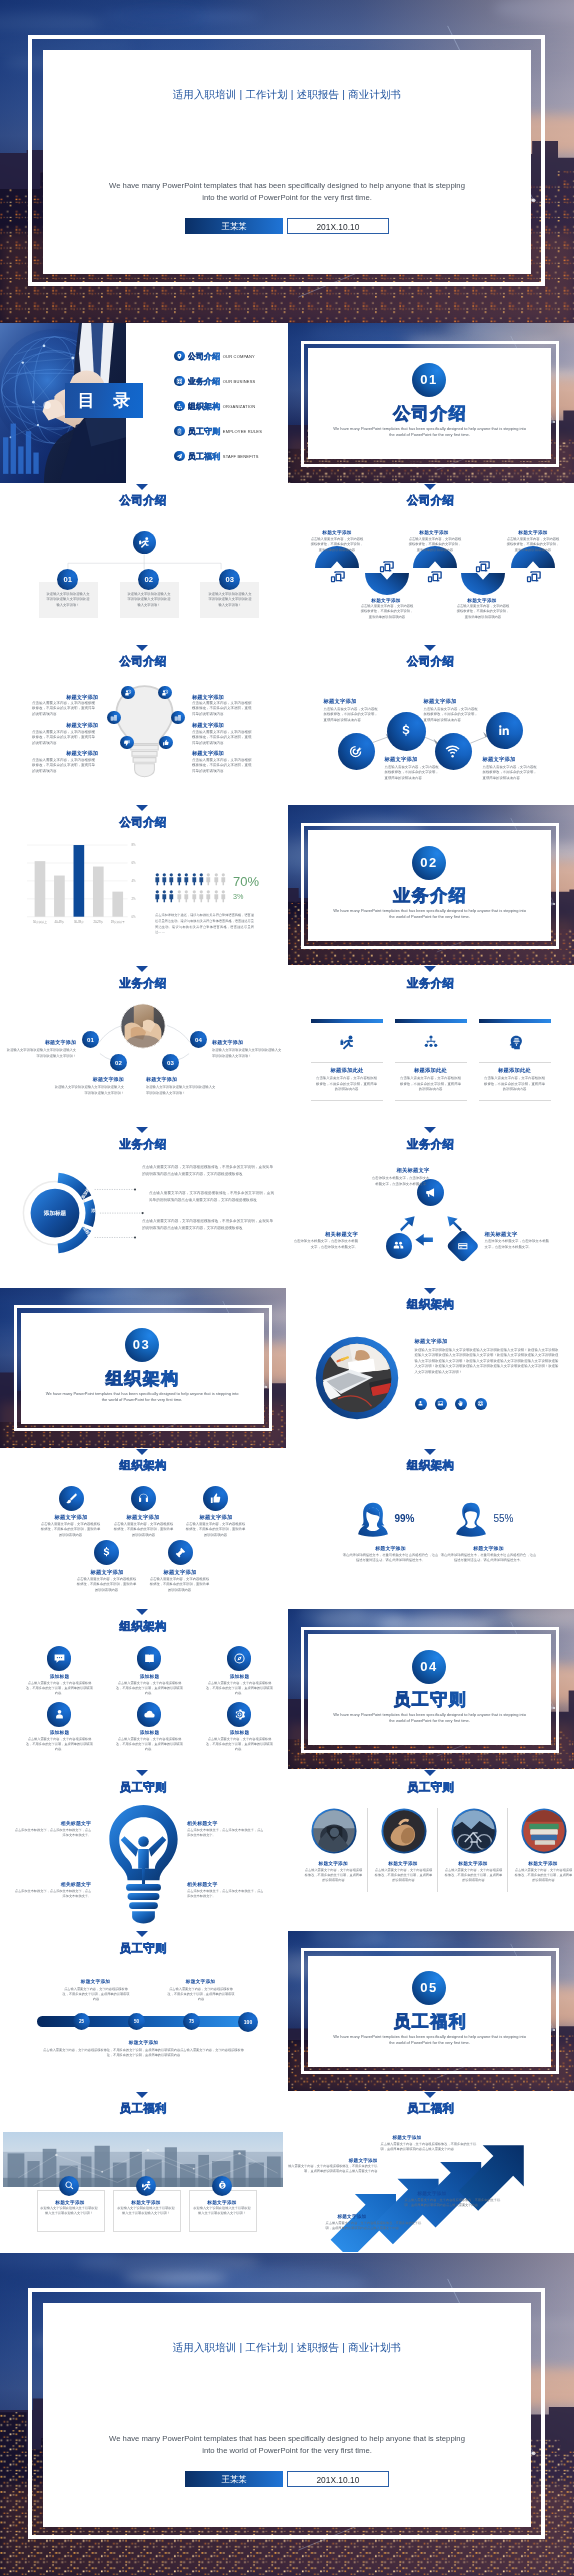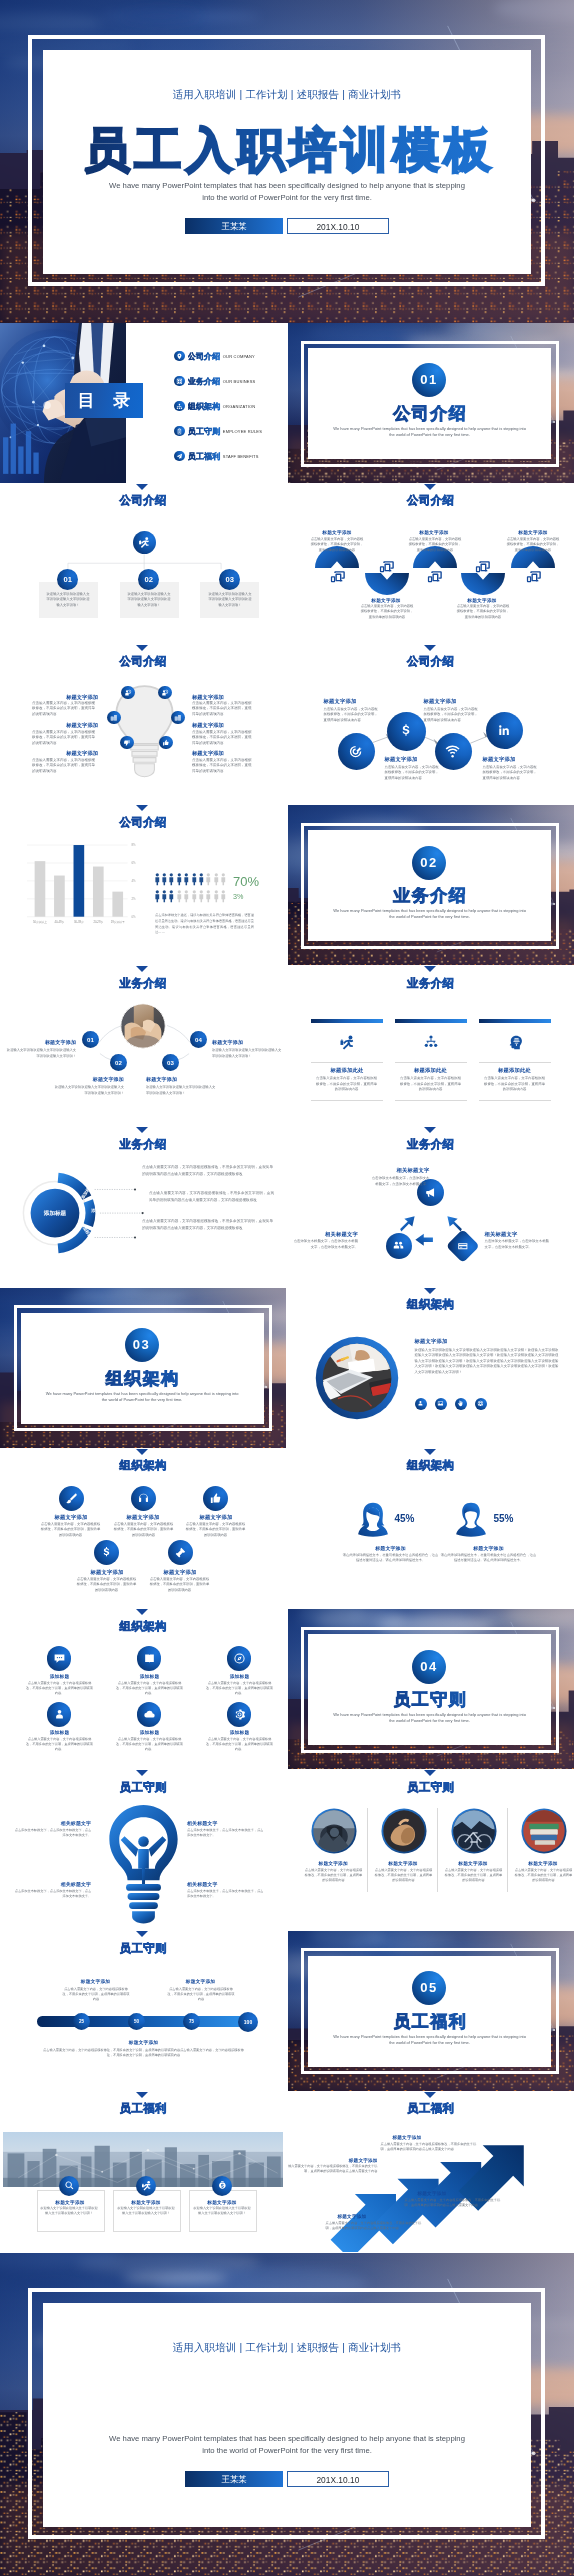--- a/index.html
+++ b/index.html
@@ -158,21 +158,20 @@
           <g fill="#ffffff" opacity=".75">
             <circle cx="701" cy="263" r="2.5"></circle>
             <circle cx="256" cy="170" r="1.5"></circle>
             <circle cx="467" cy="93" r="1.5"></circle>
           </g>
         </svg>
       </div>
       <div class="coverframe"></div>
       <div class="covercard">
         <div class="cov-kicker">适用入职培训 |  工作计划 |  述职报告 |  商业计划书</div>
-        <div class="cov-title">员工入职培训模板</div>
         <div class="cov-sub">We have many PowerPoint templates that has been specifically  designed to help anyone that is stepping into the world of PowerPoint for the very  first time.</div>
         <div class="cov-btns">
           <div class="cov-b1">王某某</div>
           <div class="cov-b2">201X.10.10</div>
         </div>
       </div>
     </div>
     <div class="row">
       <div class="slide">
         <div class="toc-left"><svg viewBox="0 0 166 210" preserveAspectRatio="none" width="100%" height="100%">
@@ -1200,36 +1199,36 @@
                 <stop offset="0" stop-color="#0b3c80"></stop>
                 <stop offset=".55" stop-color="#1560bc"></stop>
                 <stop offset="1" stop-color="#2180e2"></stop>
               </linearGradient>
             </defs>
             <path d="M22 1c-8.4 0-13 6-13 14 0 5 .8 8.6.4 11.6-.3 2.4-1.4 3.4-2.4 3.9 1.6.6 3 .5 4.2-.1C7 32.6 3.4 36.6 2.4 42.4c5.4 2.2 12 3.2 19.6 3.2s14.2-1 19.6-3.2c-1-5.8-4.6-9.8-8.8-12 1.2.6 2.6.7 4.2.1-1-.5-2.1-1.5-2.4-3.9-.4-3 .4-6.6.4-11.6 0-8-4.6-14-13-14z" fill="url(#fg)"></path>
             <path d="M22 7.4c-5.8 0-8.8 3.8-8.8 9.8 0 2.8.6 5.6 1.6 7.6 1.1 2.2 2 3.4 2 5.4 0 2-1.4 3.4-3.6 4.6 2.4 2.2 5.4 3.4 8.8 3.4s6.4-1.2 8.8-3.4c-2.2-1.2-3.6-2.6-3.6-4.6 0-2 .9-3.2 2-5.4 1-2 1.6-4.8 1.6-7.6 0-6-3-9.8-8.8-9.8z" fill="#fff"></path>
             <path d="M22 7.2c-4.2 0-7.2 2-8.4 5.2 3.4 2.6 7.6 4.2 12.4 5 2.2.4 3.8 1.2 4.6 2.6.2-1 .2-2 .2-3 0-6-3-9.8-8.8-9.8z" fill="url(#fg)"></path>
             <path d="M13.6 30.6c-.8 1.4-2 2.4-3.6 3.2 1.2.6 2.6.9 4 .9zM30.4 30.6c.8 1.4 2 2.4 3.6 3.2-1.2.6-2.6.9-4 .9z" fill="url(#fg)"></path>
           </svg></div>
-        <div style="position:absolute;left:107px;top:64px;width:46px;font-size:10px;font-weight:700;color:#123f87">45%</div>
+        <div style="position:absolute;left:107px;top:64px;width:46px;font-size:10px;font-weight:700;color:#123f87">99%</div>
         <div class="h" style="position:absolute;left:54px;top:96px;width:98px;text-align:center;font-size:4.9px">标题文字添加</div>
         <div class="p" style="position:absolute;left:54px;top:104px;width:98px;text-align:center;font-size:3.3px;line-height:5.6px">请在此添加详细描述文本，尽量与标题文本语言风格相符合，语言描述尽量简洁生动。请在此添加详细描述文本。</div>
         <div style="position:absolute;left:166px;top:53px;width:34px;height:35px"><svg viewBox="0 0 44 46" width="34" height="35">
             <defs>
               <linearGradient id="mg" x1="0" y1="1" x2="1" y2="0">
                 <stop offset="0" stop-color="#0b3c80"></stop>
                 <stop offset=".55" stop-color="#1560bc"></stop>
                 <stop offset="1" stop-color="#2180e2"></stop>
               </linearGradient>
             </defs>
             <path d="M22 1c-7.2 0-11.6 4.4-11.6 11.6 0 4 1 7.4 2.6 9.6 1.2 1.8 1.8 3 1.8 4.6 0 2-1.2 3.4-3.2 4.6C7.2 33.8 3.2 37.4 2.4 42.4c5.4 2.2 12 3.2 19.6 3.2s14.2-1 19.6-3.2c-.8-5-4.8-8.6-9.2-11-2-1.2-3.2-2.6-3.2-4.6 0-1.6.6-2.8 1.8-4.6 1.6-2.2 2.6-5.6 2.6-9.6C33.6 5.4 29.2 1 22 1z" fill="url(#mg)"></path>
             <path d="M22 8c-5 0-7.8 3-7.8 8 0 2.6.6 5 1.6 6.8 1 1.8 1.6 2.8 1.6 4.6 0 1.8-1 3-2.8 4 2.2 2 4.6 3 7.4 3s5.2-1 7.4-3c-1.8-1-2.8-2.2-2.8-4 0-1.8.6-2.8 1.6-4.6 1-1.8 1.6-4.2 1.6-6.8 0-5-2.8-8-7.8-8z" fill="#fff"></path>
             <path d="M22 4.4c-6 0-9.2 3.4-9.2 8.6 0 1 .1 2 .3 2.8 1.4-1.8 3.4-3 6-3.4 4.4-.6 8.4.2 11.6 2.6.3-.8.4-1.4.4-2 0-5.2-3.2-8.6-9.1-8.6z" fill="url(#mg)"></path>
           </svg></div>
-        <div style="position:absolute;left:206px;top:64px;width:46px;font-size:10px;font-weight:700;color:#123f87">55%</div>
+        <div style="position:absolute;left:206px;top:64px;width:46px;font-size:10px;font-weight:400;color:#123f87">55%</div>
         <div class="h" style="position:absolute;left:152px;top:96px;width:98px;text-align:center;font-size:4.9px">标题文字添加</div>
         <div class="p" style="position:absolute;left:152px;top:104px;width:98px;text-align:center;font-size:3.3px;line-height:5.6px">请在此添加详细描述文本，尽量与标题文本语言风格相符合，语言描述尽量简洁生动。请在此添加详细描述文本。</div>
       </div>
     </div>
     <div class="row">
       <div class="slide">
         <div class="tri"></div>
         <div class="stitle">组织架构</div>
         <div class="ic" style="position:absolute;left:47px;top:37px;width:24.4px;height:24.4px">
           <svg width="13" height="13" viewBox="0 0 24 24" fill="#fff">

